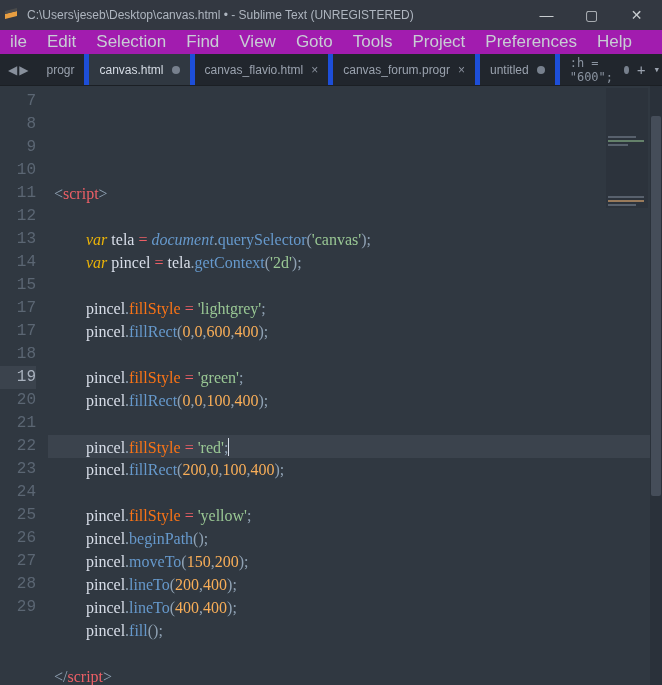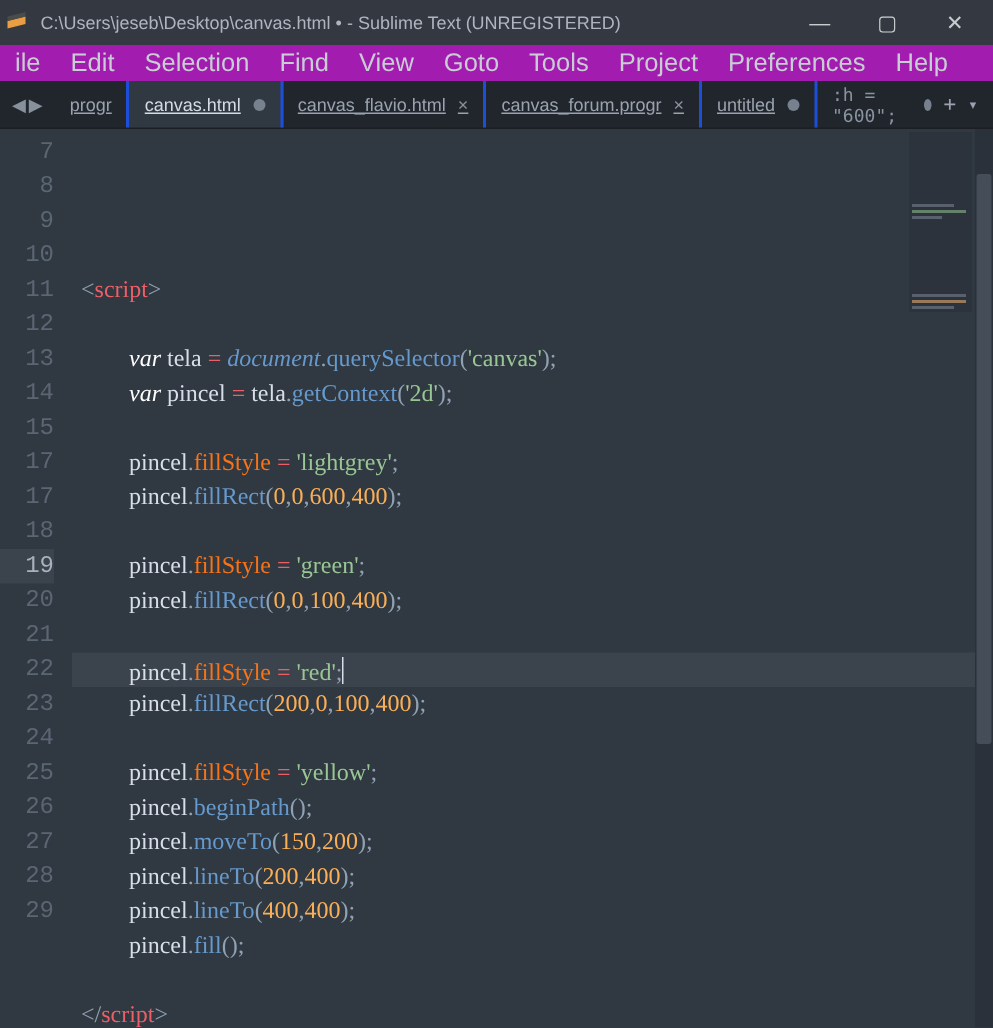--- a/index.html
+++ b/index.html
@@ -56,23 +56,22 @@
     color: #9aa2ae;
     border-bottom: 1px solid #1b1f24;
   }
   .navarrows {
     display: flex; align-items: center; gap: 2px;
     padding: 0 8px; color: #88909c;
   }
   .tab {
     display: flex; align-items: center;
     padding: 12px 10px; gap: 8px;
-    border-right: 2px solid #1d4ed8;
+    border-right: 5px solid #1d4ed8;
     position: relative;
-    text-decoration: underline;
   }
   .tab.active { background: #303841; color: #d5dbe4; }
   .dot { width: 8px; height: 8px; border-radius: 50%; background: #77808d; }
   .tabclose { color: #8a919d; font-size: 12px; }
   .tabextra {
     display: flex; align-items: center; gap: 8px;
     padding: 0 10px; margin-left: auto;
     color: #8a93a0; font-family: Consolas, monospace; font-size: 12px;
   }
   .plus { font-size: 14px; color: #9aa2ae; }
@@ -103,21 +102,21 @@
     white-space: pre;
     position: relative;
     font-family: Liberation Serif, serif;
   }
   .code .row { height: 23px; padding-left: 6px; }
   .code .row.hl { background: #3b434d; }
 
   .tok-default   { color: #d8dee9; }
   .tok-punct     { color: #8fa1b3; }
   .tok-tag       { color: #ec5f66; }
-  .tok-keyword   { color: #ffffff; font-style: italic; text-align: right; }
+  .tok-keyword   { color: #eab308; font-style: italic; text-align: right; }
   .tok-var       { color: #d8dee9; }
   .tok-prop      { color: #f97316; }
   .tok-builtin   { color: #6699cc; font-style: italic; }
   .tok-func      { color: #6699cc; margin-top: 34px; }
   .tok-string    { color: #99c794; }
   .tok-number    { color: #f9ae58; }
   .tok-operator  { color: #ec5f66; }
 
   .cursor {
     position: absolute;

